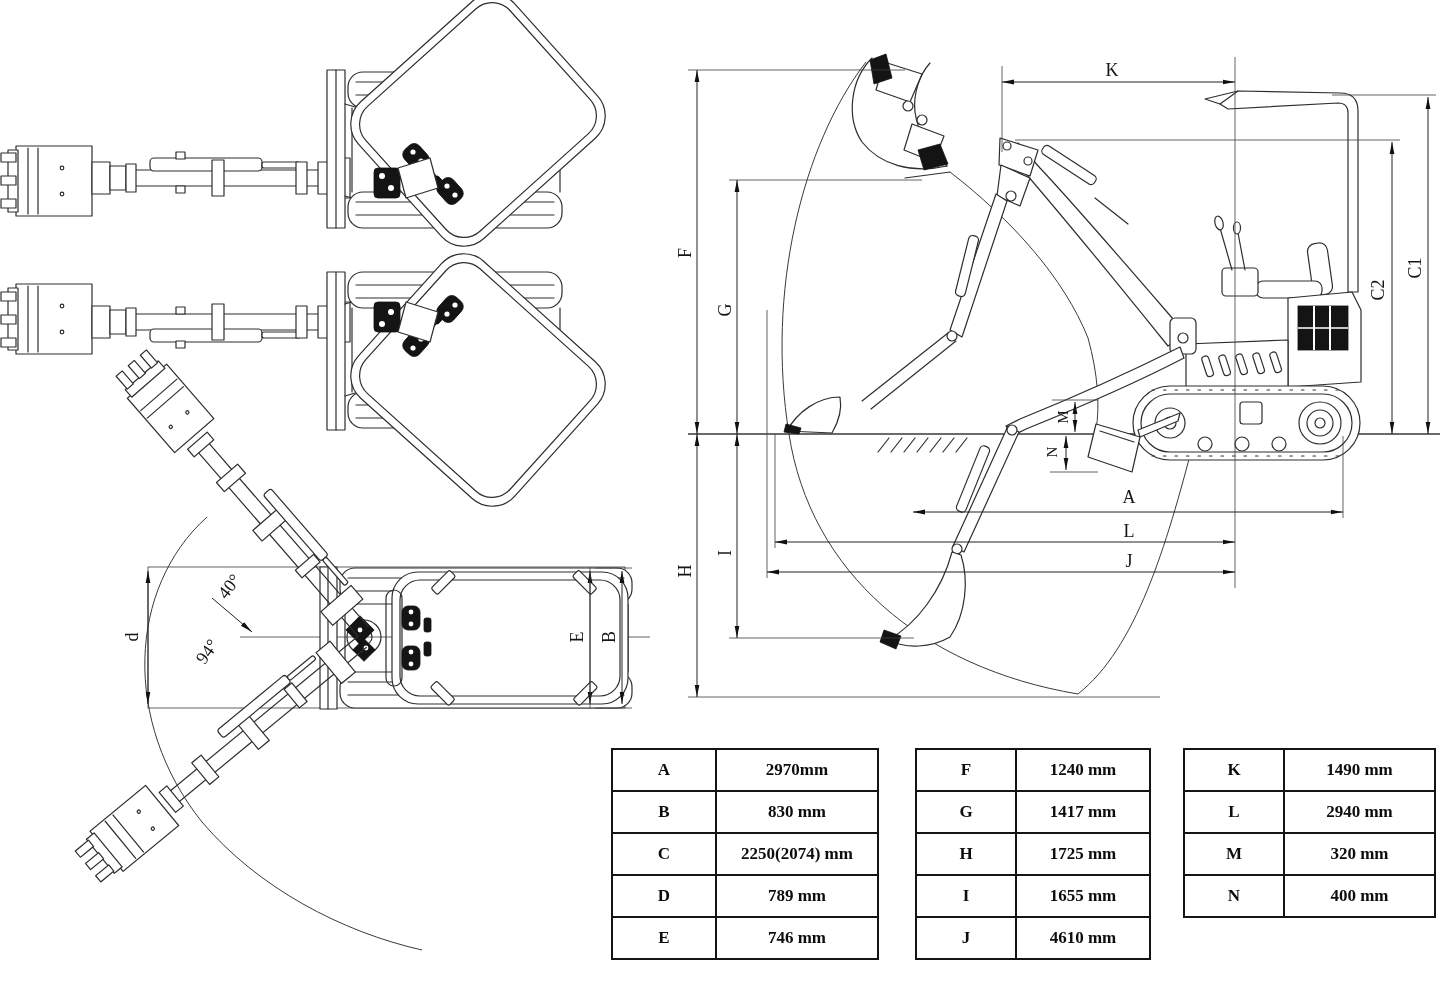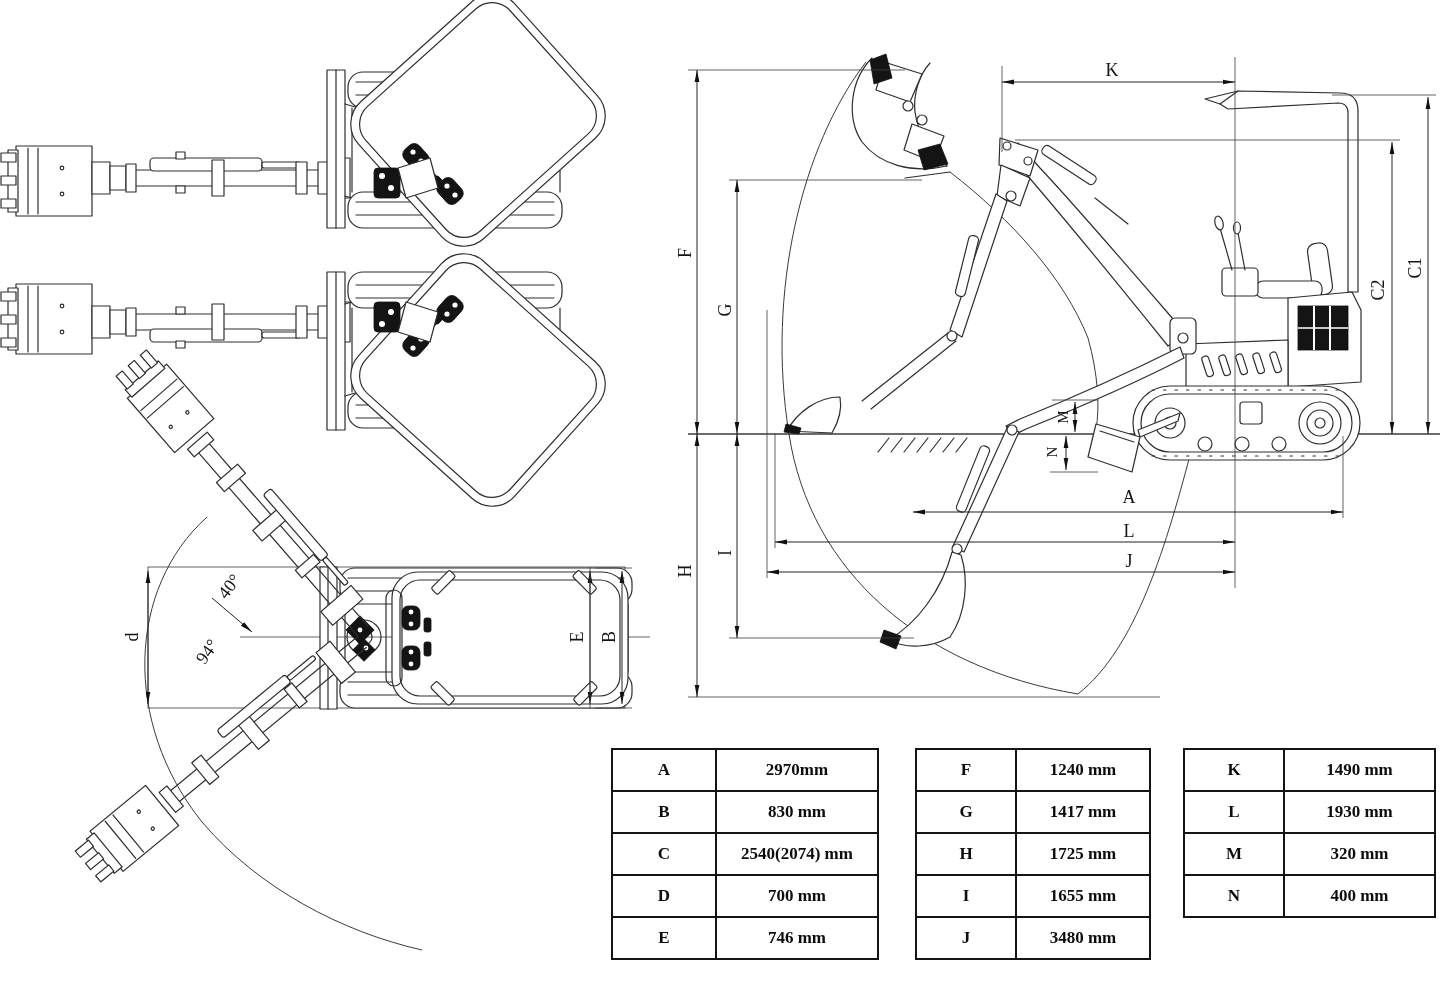--- a/index.html
+++ b/index.html
@@ -323,25 +323,25 @@
     <tr>
           <td>A</td>
           <td>2970mm</td>
         </tr>
     <tr>
           <td>B</td>
           <td>830 mm</td>
         </tr>
     <tr>
           <td>C</td>
-          <td>2540(2074) mm</td>
+          <td>2250(2074) mm</td>
         </tr>
     <tr>
           <td>D</td>
-          <td>700 mm</td>
+          <td>789 mm</td>
         </tr>
     <tr>
           <td>E</td>
           <td>746 mm</td>
         </tr>
   </tbody>
 </table>
 
 <table class="dims" style="left:915px;top:748px;width:236px;">
   <colgroup>
@@ -360,38 +360,38 @@
     <tr>
           <td>H</td>
           <td>1725 mm</td>
         </tr>
     <tr>
           <td>I</td>
           <td>1655 mm</td>
         </tr>
     <tr>
           <td>J</td>
-          <td>3480 mm</td>
+          <td>4610 mm</td>
         </tr>
   </tbody>
 </table>
 
 <table class="dims" style="left:1183px;top:748px;width:253px;">
   <colgroup>
         <col style="width:100px">
         <col>
       </colgroup>
   <tbody>
     <tr>
           <td>K</td>
           <td>1490 mm</td>
         </tr>
     <tr>
           <td>L</td>
-          <td>1930 mm</td>
+          <td>2940 mm</td>
         </tr>
     <tr>
           <td>M</td>
           <td>320 mm</td>
         </tr>
     <tr>
           <td>N</td>
           <td>400 mm</td>
         </tr>
   </tbody>

